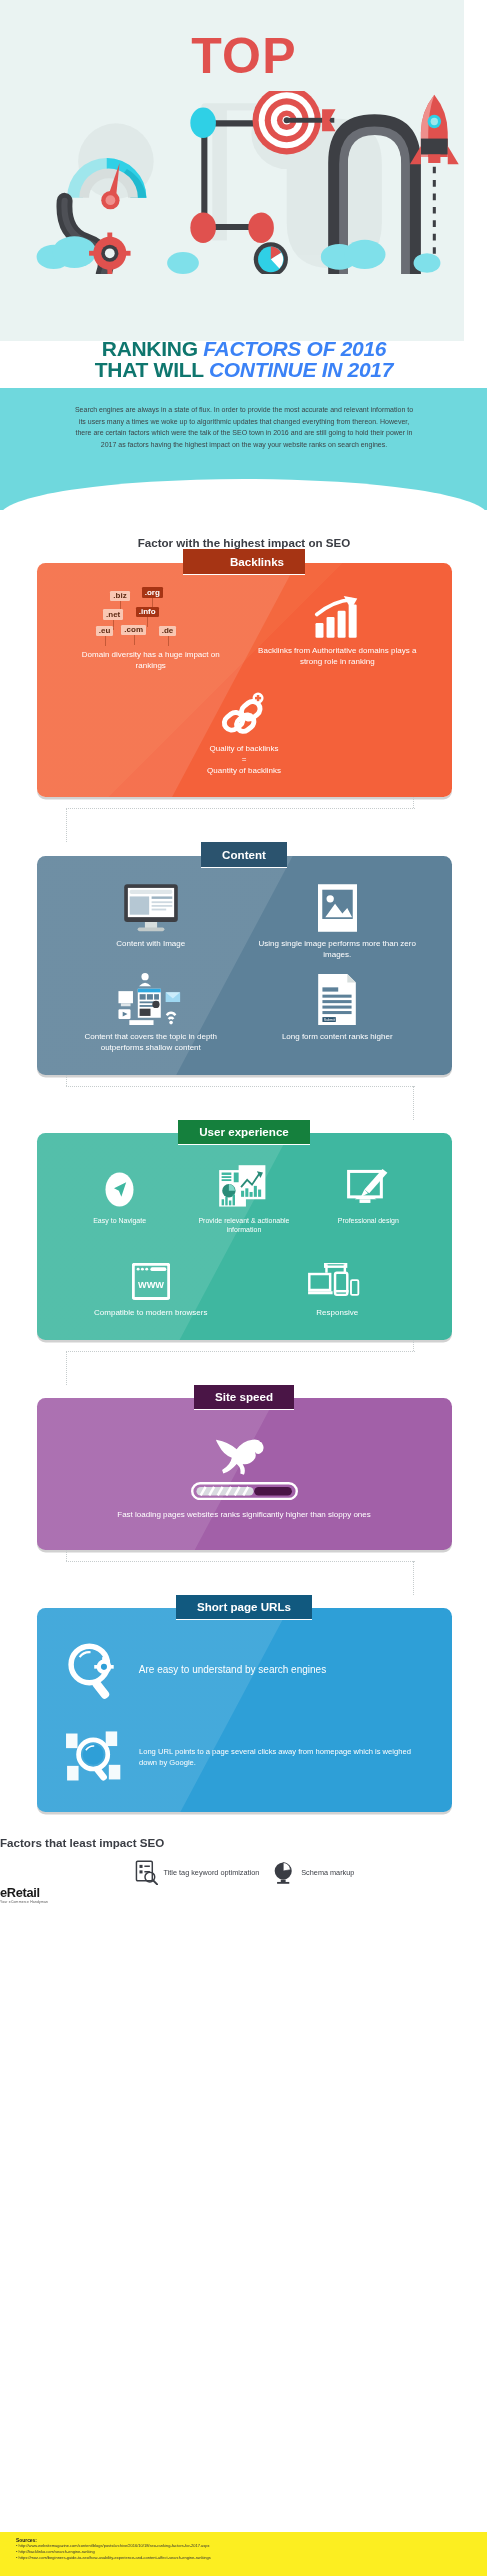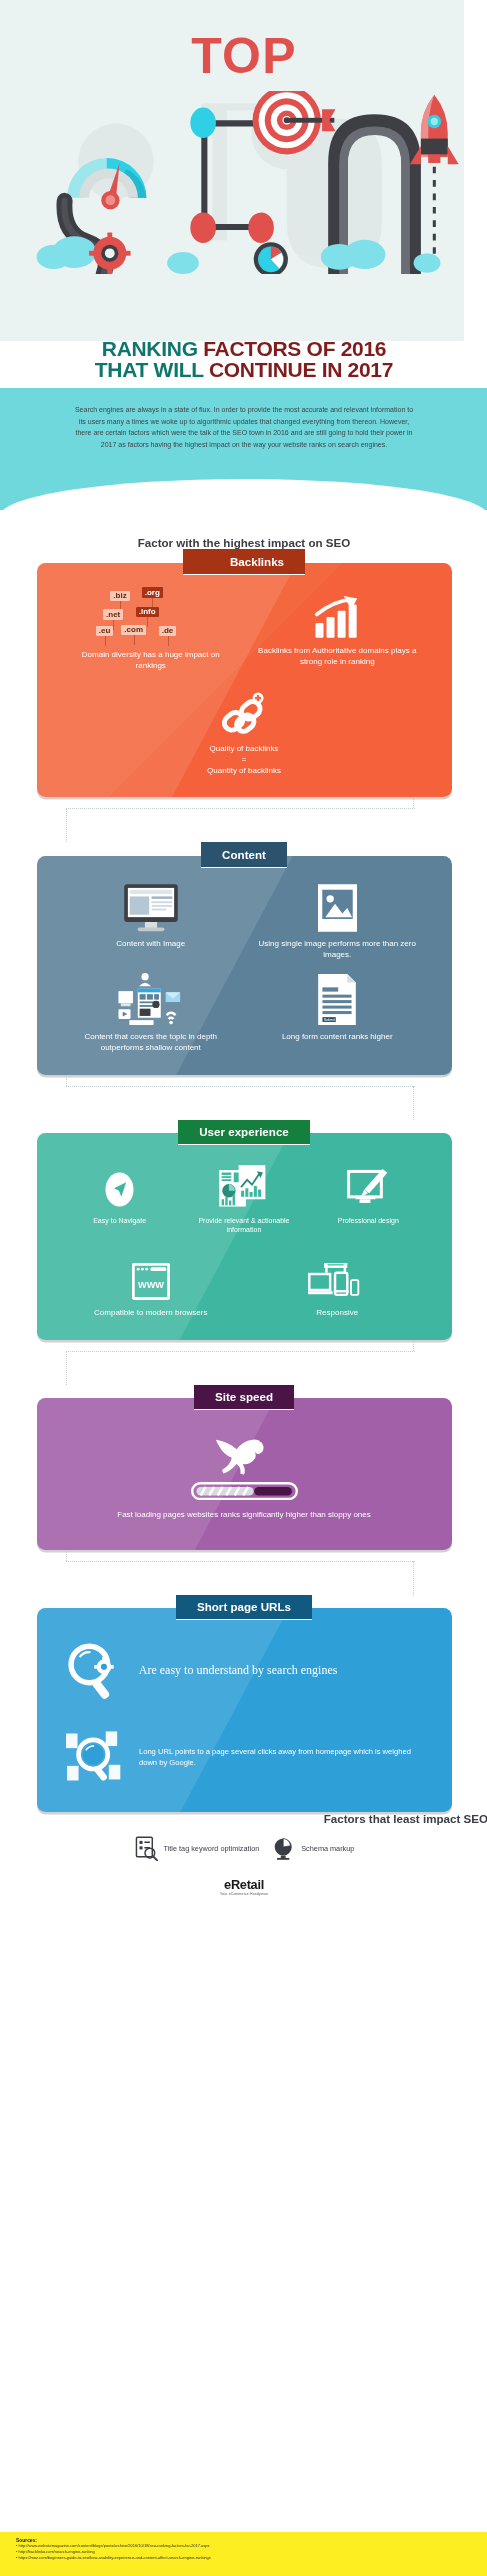--- a/index.html
+++ b/index.html
@@ -37,21 +37,21 @@
   
   .headline {
     position:absolute; top:338px; left:0; width:488px;
     text-align:center; line-height:1.0;
   }
   .headline .l1, .headline .l2 {
     font-size:21px; font-weight:bold; letter-spacing:-0.3px;
     white-space:nowrap;
   }
   .headline .dark { color:#0f766e; }
-  .headline .red  { color:#7f1d1d; }
+  .headline .red  { color:#3b82f6;font-style:italic; }
 
   
   .intro {
     position:absolute; top:388px; left:0; width:488px; height:122px;
     background:#6fd8dd;
     padding:16px 73px 0 73px;
     text-align:center;
   }
   .intro p {
     font-size:7px; line-height:1.65; color:#3d4548;
@@ -148,32 +148,32 @@
     border-radius:1.2px;
   }
   .dtag.dark { background:#a63414; color:#fff; }
   .dtag:after {
     content:""; position:absolute; left:50%; top:100%;
     width:1.2px; height:9.8px; background:rgba(140,50,20,0.45);
   }
 
   
   .least-title {
-    text-align:right; font-size:11.6px; font-weight:bold; color:#3a3d44;
-    margin-top:0;
+    text-align:left; font-size:11.6px; font-weight:bold; color:#3a3d44;
+    margin-top:24px;
   }
   .least-row {
     display:flex; justify-content:center; gap:12px; margin-top:11px;
     align-items:center;
   }
   .least-item { display:flex; align-items:center; gap:5.5px; }
   .least-item .ltxt { font-size:7.3px; color:#3a3d44; }
 
   
-  .logo-bar { text-align:center; margin-top:16px; }
+  .logo-bar { text-align:left; }
   .logo-txt { font-size:12.8px; font-weight:bold; color:#1a1a1a; letter-spacing:-0.3px; }
   .logo-sub { font-size:3.4px; color:#555; letter-spacing:0.2px; }
 
   
   .footer {
     position:absolute; bottom:0; left:0; width:488px; height:44px;
     background:#fcee21;
     padding:5.5px 16px;
   }
   .footer .ftitle { font-size:4.9px; font-weight:bold; color:#222; }
@@ -616,21 +616,21 @@
             <circle cx="64" cy="42" r="12" fill="#fff"></circle>
             <circle cx="64" cy="42" r="5" fill="#2e9fd7"></circle>
             <g fill="#fff">
               <rect x="61" y="26" width="6" height="7"></rect>
                 <rect x="61" y="51" width="6" height="7"></rect>
               <rect x="48" y="39" width="7" height="6"></rect>
                 <rect x="73" y="39" width="7" height="6"></rect>
             </g>
             <rect x="52" y="62" width="14" height="34" rx="6" transform="rotate(-38 59 79)" fill="#fff"></rect>
           </svg>
-          <div style="font-size:12px; line-height:1.45;font-family:Liberation Serif, serif;">Are easy to understand by search engines</div>
+          <div style="font-size:10px; line-height:1.45;">Are easy to understand by search engines</div>
         </div>
 
         <div style="display:flex; align-items:center; gap:16px; margin-top:25.6px;">
           <svg width="68" height="62" viewBox="0 0 112 102">
             <rect x="2" y="6" width="22" height="28" fill="#fff" opacity="0.95"></rect>
             <rect x="78" y="2" width="22" height="28" fill="#fff" opacity="0.95"></rect>
             <rect x="4" y="68" width="22" height="28" fill="#fff" opacity="0.95"></rect>
             <rect x="84" y="66" width="22" height="28" fill="#fff" opacity="0.95"></rect>
             <circle cx="54" cy="46" r="28" fill="none" stroke="#fff" stroke-width="9"></circle>
             <circle cx="54" cy="46" r="20" fill="#2e9fd7"></circle>

